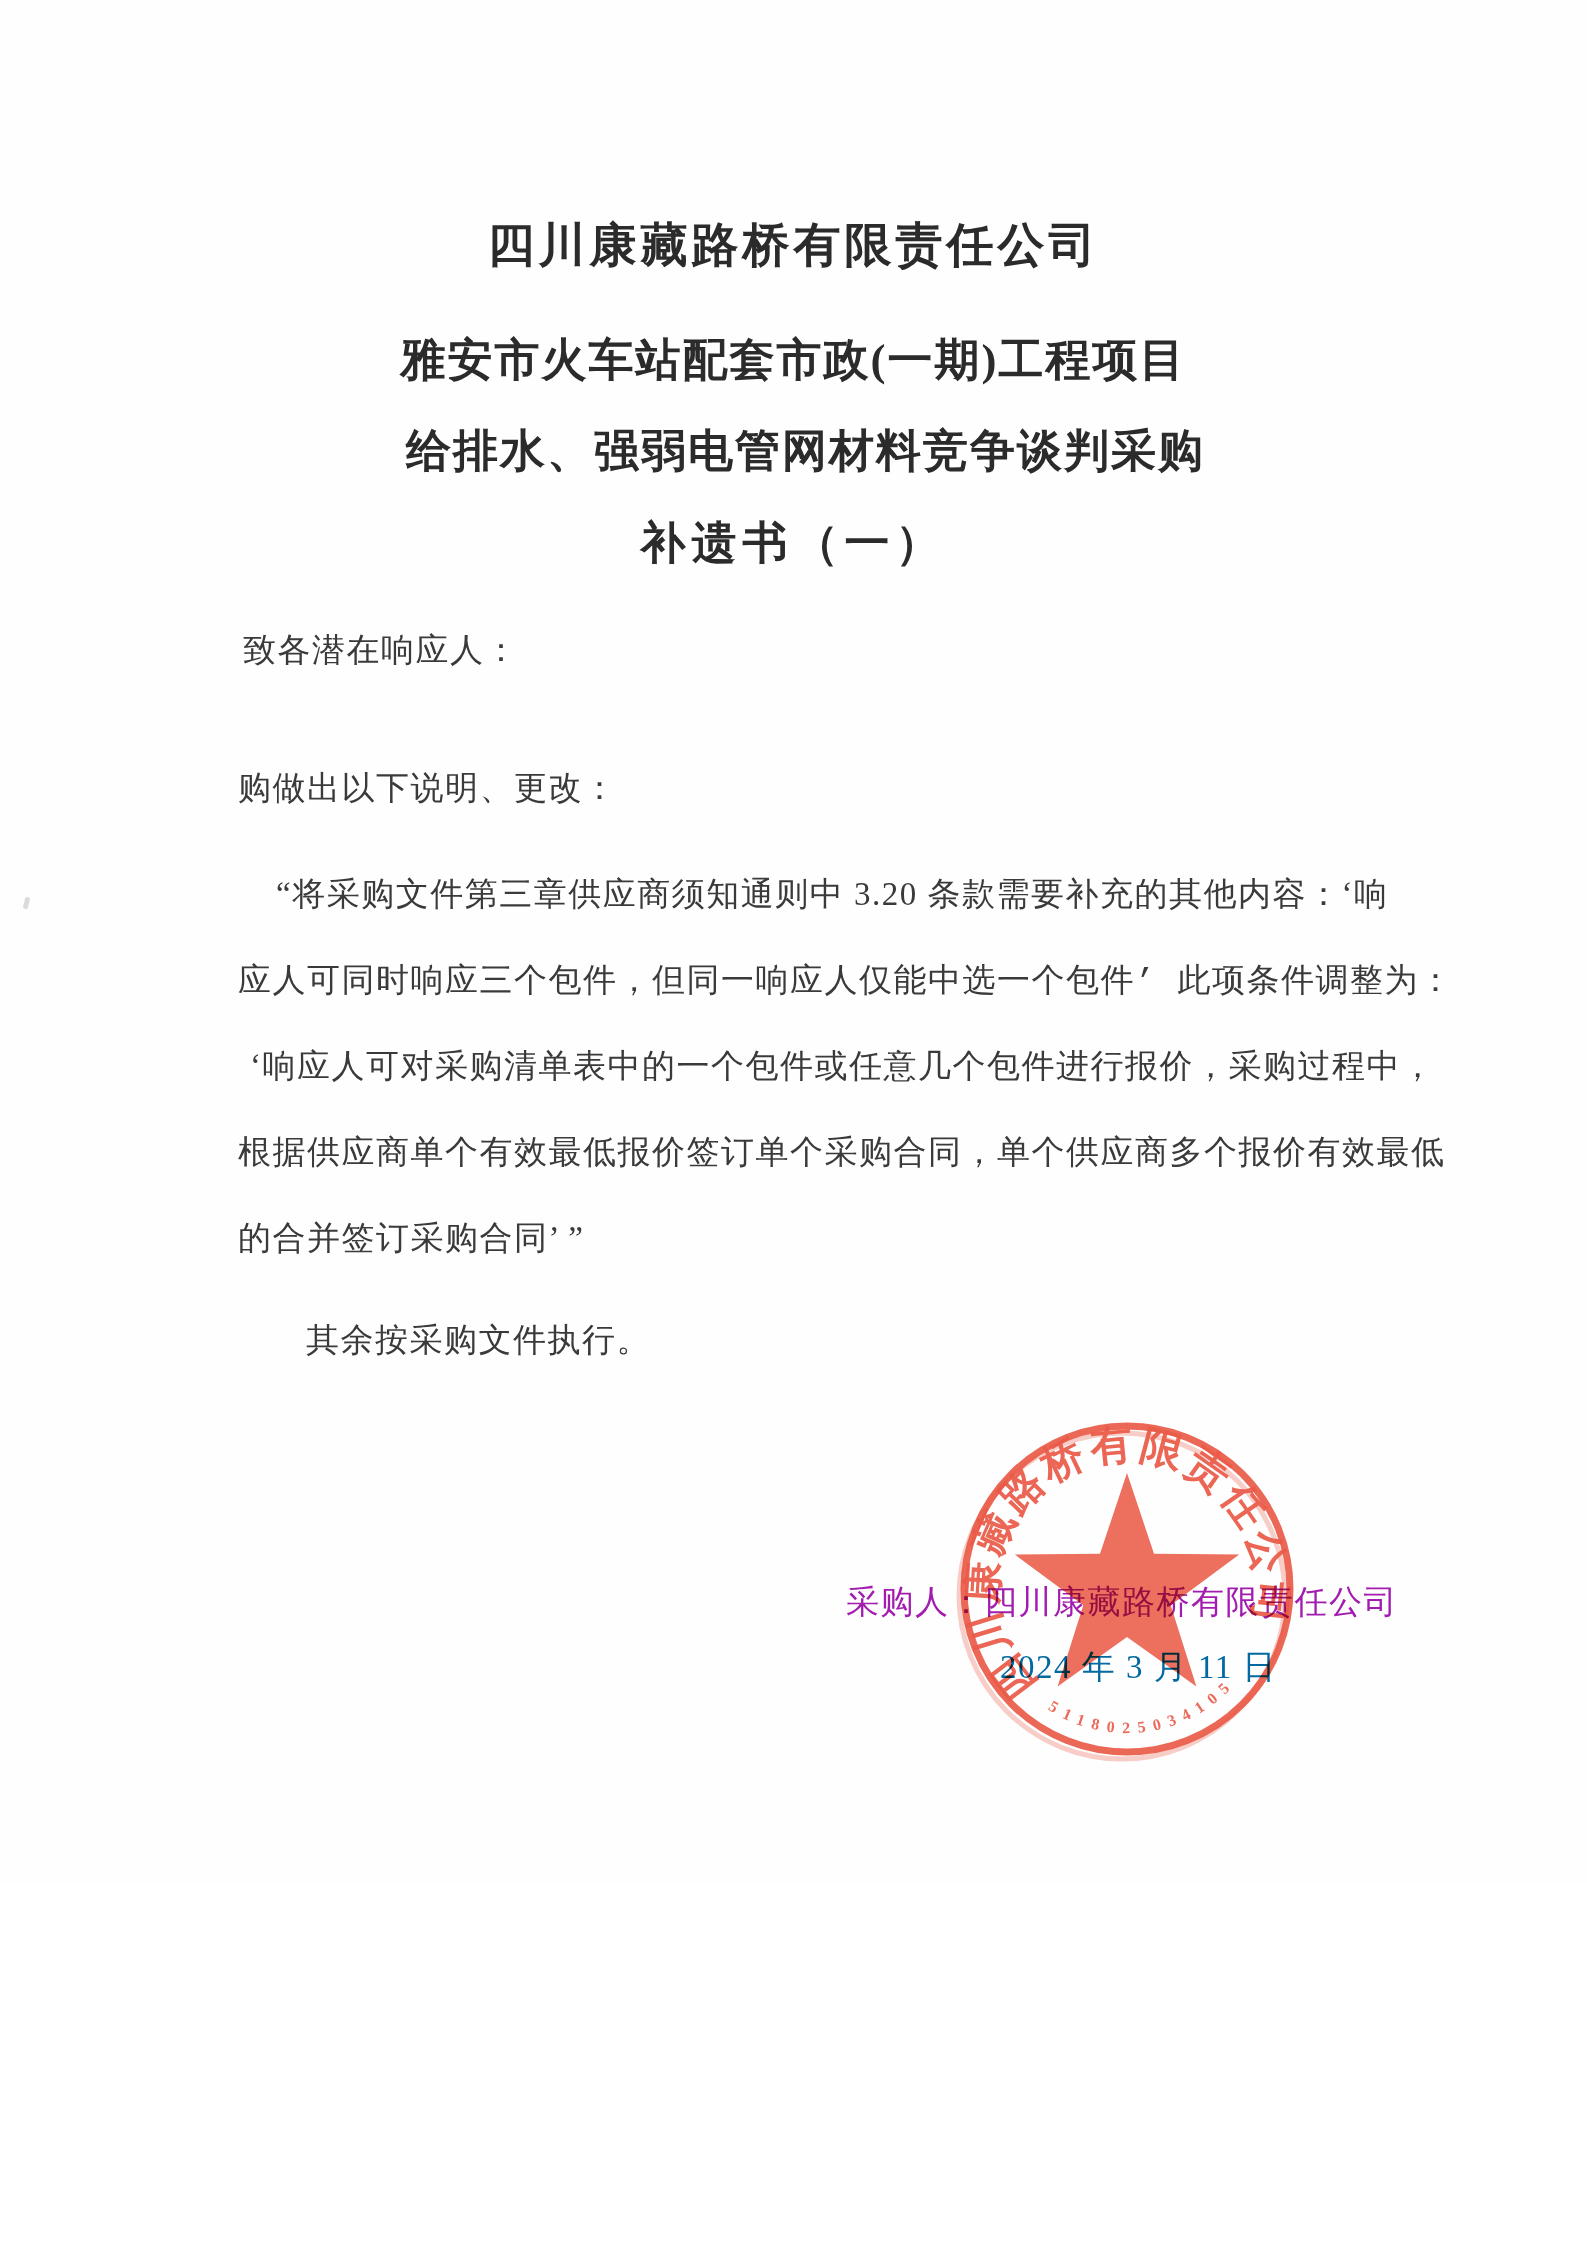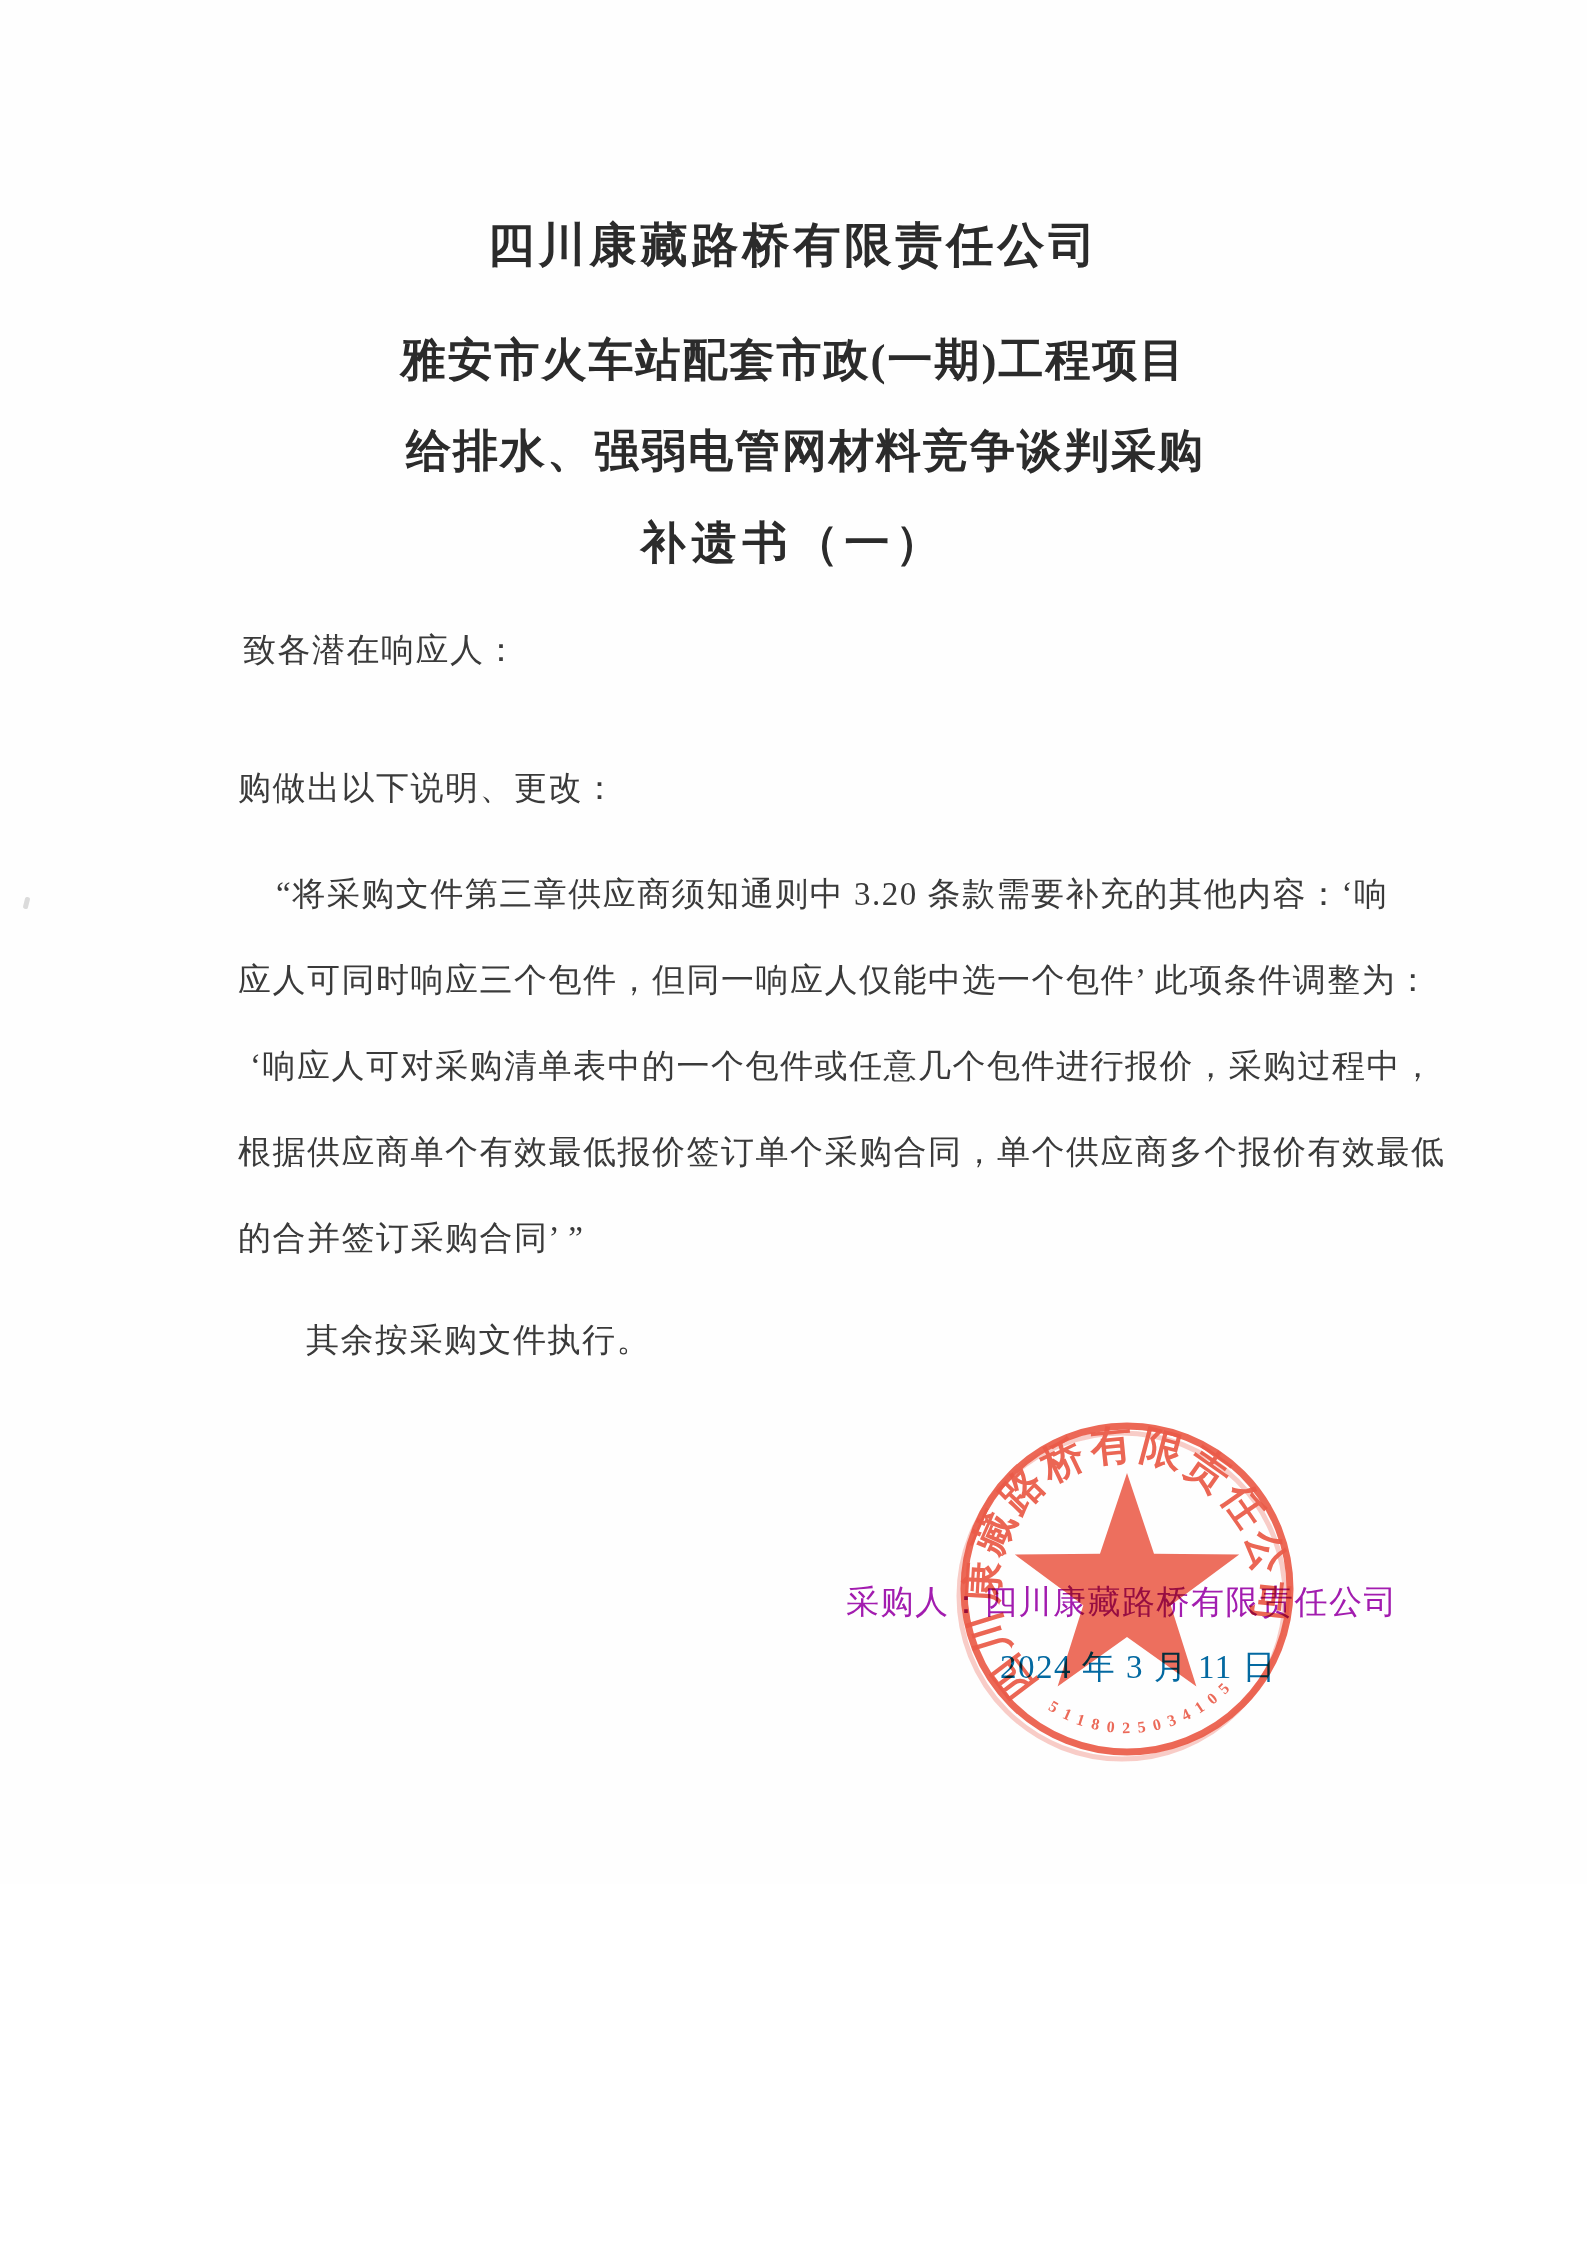--- a/index.html
+++ b/index.html
@@ -25,21 +25,21 @@
     position:absolute;
     font-size:33px;
     color:#3a3a3a;
     letter-spacing:1.5px;
     white-space:pre;
   }
   .salutation{left:243px;top:628px;}
   .l-0{left:306px;top:699px;}
   .l-1{left:238px;top:766px;}
   .l-2{left:276px;top:872px;}
-  .l-3{left:238px;top:958px;}
+  .l-3{left:238px;top:958px;font-family:Liberation Mono, monospace;}
   .l-4{left:250px;top:1044px;}
   .l-5{left:238px;top:1130px;}
   .l-6{left:238px;top:1216px;}
   .l-7{left:306px;top:1318px;}
   .purchaser{left:846px;top:1580px;color:#a21caf;}
   .docdate{left:1000px;top:1645px;color:#0369a1;}
   .seal{
     position:absolute;
     left:937px;top:1399px;
     width:380px;height:380px;

